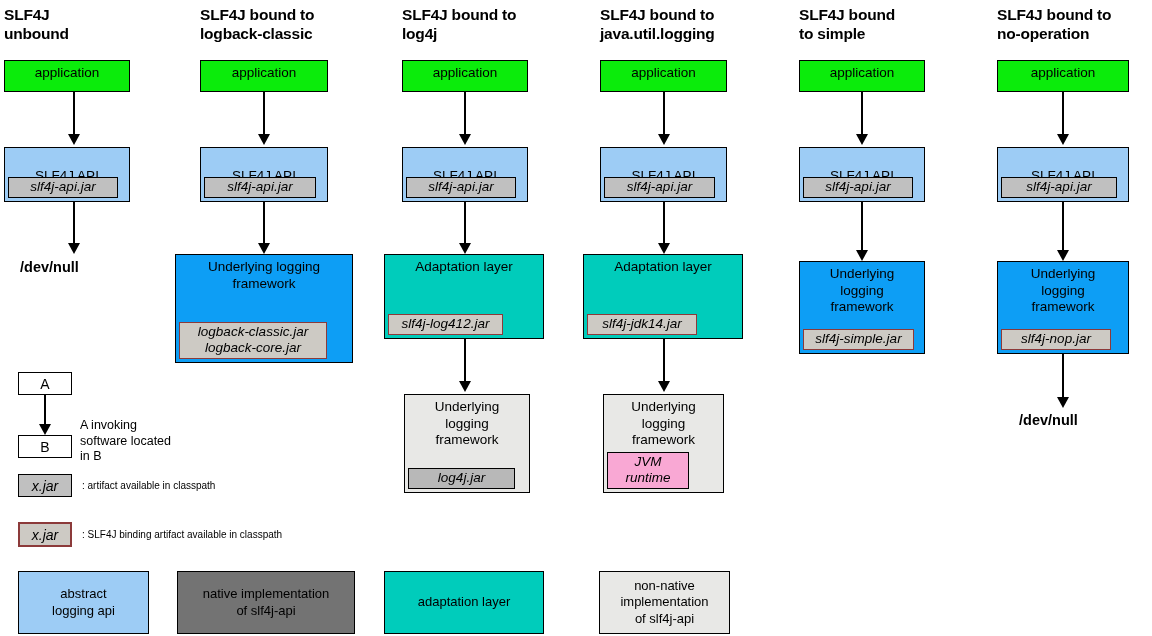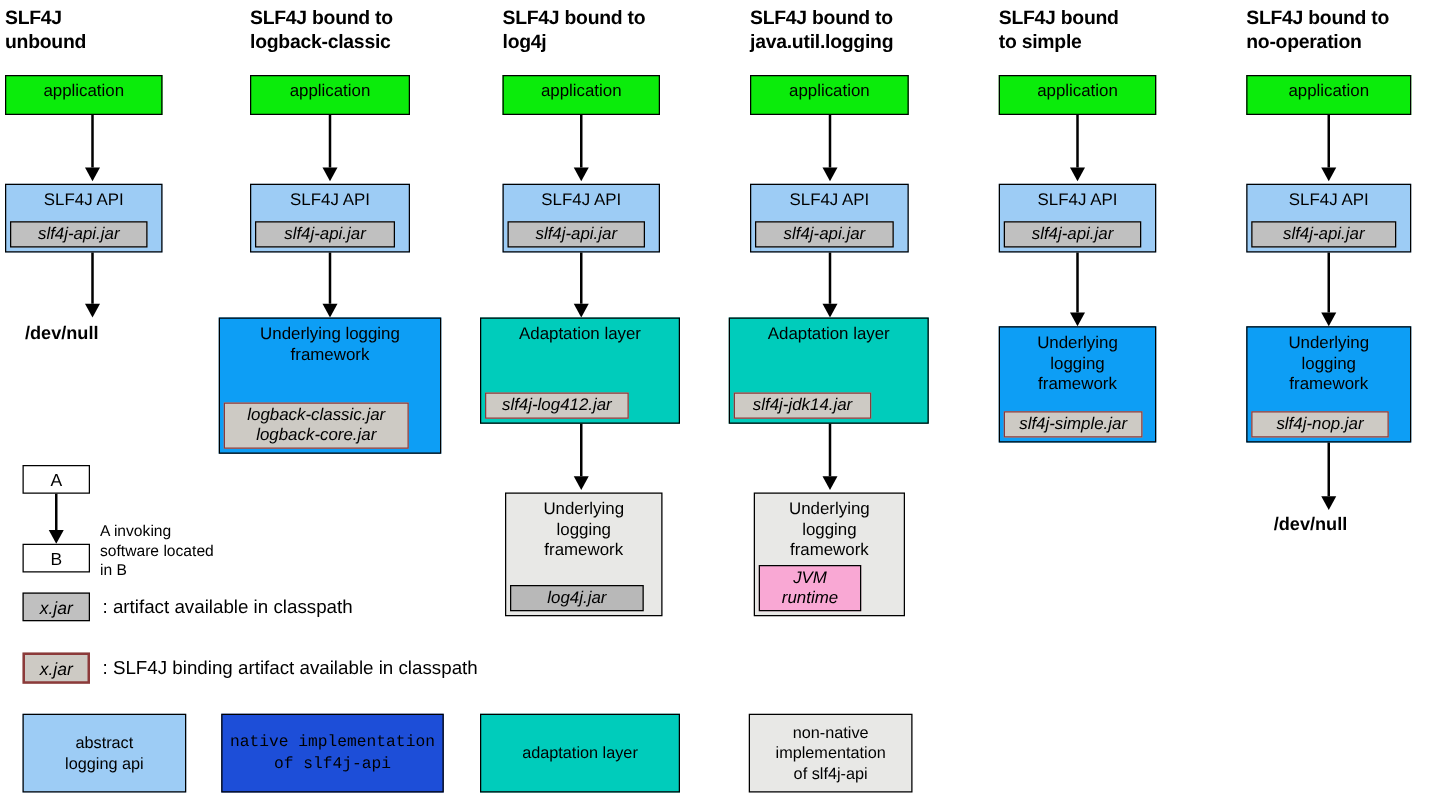--- a/index.html
+++ b/index.html
@@ -20,21 +20,21 @@
   .node{
     position:absolute;border:1.5px solid #000;box-sizing:border-box;
     display:flex;flex-direction:column;justify-content:flex-start;
     align-items:center;
   }
   .node .caption{
     font-size:13.5px;line-height:16.5px;text-align:center;
     white-space:pre-line;width:100%;padding-top:4px;
   }
   .node.green{background:#0bec0b;}
-  .node.lightblue{background:#9dccf5;}
+  .node.lightblue{background:#9dccf5;justify-content:center;}
   .node.blue{background:#0d9ef5;}
   .node.teal{background:#00ccbb;}
   .node.lightgray{background:#e8e8e6;}
 
   
   .jar{
     position:absolute;left:3px;bottom:3px;box-sizing:border-box;
     background:#c0c0c0;border:1.5px solid #000;
     font-style:italic;font-size:13.5px;line-height:16px;
     text-align:center;padding:1px 5px 2px 5px;white-space:pre-line;
@@ -69,21 +69,21 @@
     white-space:pre-line;
     margin-top:23px;
   }
   .legend-jar{
     position:absolute;box-sizing:border-box;background:#c0c0c0;
     border:1.5px solid #000;display:flex;align-items:center;
     justify-content:center;font-style:italic;font-size:14px;
   }
   .legend-jar.binding{border:2px solid #8c3a3a;background:#cdcac4;}
   .legend-label{
-    position:absolute;font-size:15px;white-space:nowrap;line-height:16px;
+    position:absolute;font-size:10px;white-space:nowrap;line-height:16px;
   }
   .swatch{
     position:absolute;border:1.5px solid #000;box-sizing:border-box;
     display:flex;align-items:center;justify-content:center;
     text-align:center;font-size:13px;line-height:16.5px;white-space:pre-line;
   }
 </style>
 </head>
 <body>
 
@@ -271,21 +271,21 @@
 
   <div class="legend-jar binding" style="left:18px;top:522px;width:54px;height:25px;">
     <span>x.jar</span>
   </div>
   <div class="legend-label" style="left:82px;top:527px;">: SLF4J binding artifact available in classpath</div>
 
   <div class="swatch lightblue" style="left:18px;top:571px;width:131px;height:63px;background:#9dccf5;">
     <span>abstract
 logging api</span>
   </div>
-  <div class="swatch" style="left:177px;top:571px;width:178px;height:63px;background:#1d4ed8;font-family:Liberation Mono, monospace;">
+  <div class="swatch" style="left:177px;top:571px;width:178px;height:63px;background:#737373;">
     <span>native implementation
 of slf4j-api</span>
   </div>
   <div class="swatch" style="left:384px;top:571px;width:160px;height:63px;background:#00ccbb;">
     <span>adaptation layer</span>
   </div>
   <div class="swatch" style="left:599px;top:571px;width:131px;height:63px;background:#e8e8e6;">
     <span>non-native
 implementation
 of slf4j-api</span>

